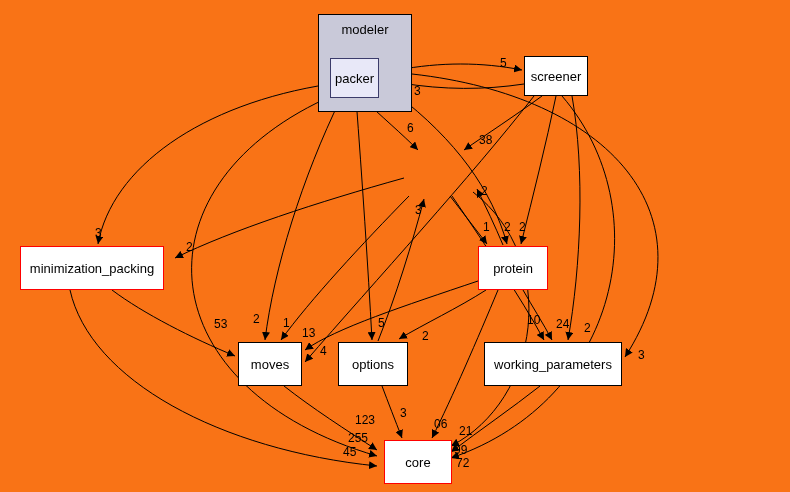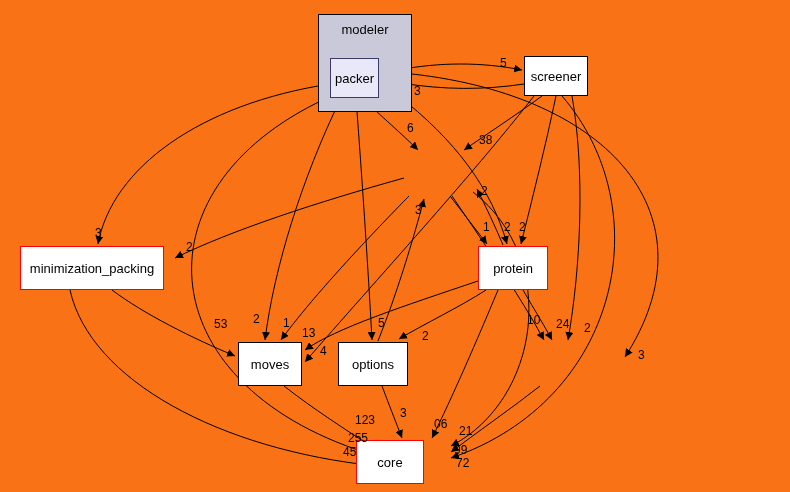--- a/index.html
+++ b/index.html
@@ -80,21 +80,22 @@
   <div class="cluster" style="left:318px; top:14px; width:94px; height:98px;">
     <span class="cluster-label">modeler</span>
   </div>
 
   <div class="node focus" style="left:330px; top:58px; width:49px; height:40px;">packer</div>
   <div class="node" style="left:524px; top:56px; width:64px; height:40px;">screener</div>
   <div class="node red" style="left:478px; top:246px; width:70px; height:44px;">protein</div>
   <div class="node red" style="left:20px; top:246px; width:144px; height:44px;">minimization_packing</div>
   <div class="node" style="left:238px; top:342px; width:64px; height:44px;">moves</div>
   <div class="node" style="left:338px; top:342px; width:70px; height:44px;">options</div>
-  <div class="node red" style="left:356px; top:440px; width:68px; height:44px;">core</div>
+  <div class="node" style="left:484px; top:342px; width:138px; height:44px;">working_parameters</div>
+  <div class="node red" style="left:384px; top:440px; width:68px; height:44px;">core</div>
 
   <span class="edge-label" style="left:500px; top:57px;">5</span>
   <span class="edge-label" style="left:414px; top:85px;">3</span>
   <span class="edge-label" style="left:407px; top:122px;">6</span>
   <span class="edge-label" style="left:479px; top:134px;">38</span>
   <span class="edge-label" style="left:95px; top:227px;">3</span>
   <span class="edge-label" style="left:186px; top:241px;">2</span>
   <span class="edge-label" style="left:415px; top:204px;">3</span>
   <span class="edge-label" style="left:481px; top:185px;">2</span>
   <span class="edge-label" style="left:483px; top:221px;">1</span>

